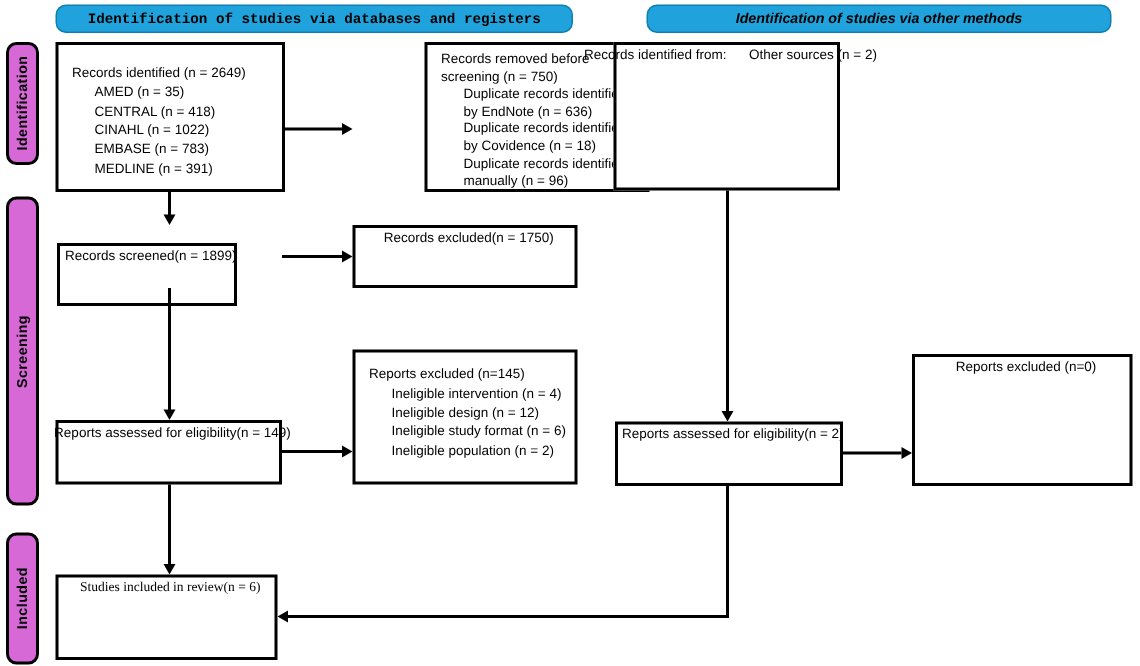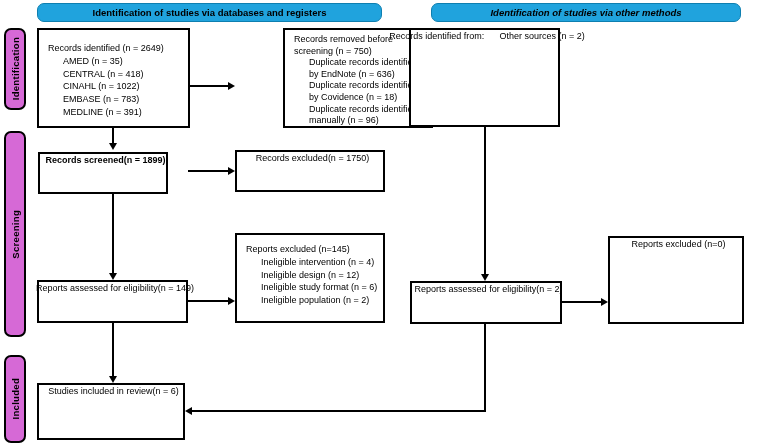--- a/index.html
+++ b/index.html
@@ -36,21 +36,21 @@
   .ah { position:absolute; width:0; height:0; }
   .ah-r { border-top:4px solid transparent; border-bottom:4px solid transparent; border-left:7px solid var(--line-color); }
   .ah-d { border-left:4px solid transparent; border-right:4px solid transparent; border-top:7px solid var(--line-color); }
   .ah-l { border-top:4px solid transparent; border-bottom:4px solid transparent; border-right:7px solid var(--line-color); }
 </style>
 </head>
 <body>
 
 <div class="canvas">
 
-  <div class="hdr" style="left:37px; top:3px; width:345px;">Identification of studies via databases and registers</div>
+  <div class="hdr" style="left:37px; top:3px; width:345px;font-family:Liberation Mono, monospace;">Identification of studies via databases and registers</div>
   <div class="hdr" style="left:431px; top:3px; width:310px;font-style:italic;">Identification of studies via other methods</div>
 
   <div class="sidebar" style="top:28px; height:82px;">
     <span>Identification</span>
   </div>
   <div class="sidebar" style="top:131px; height:206px;">
     <span>Screening</span>
   </div>
   <div class="sidebar" style="top:355px; height:88px;">
     <span>Included</span>
@@ -69,21 +69,21 @@
     <div class="pre">Records removed before
 screening (n = 750)</div>
     <div class="indent pre">Duplicate records identified
 by EndNote (n = 636)</div>
     <div class="indent pre">Duplicate records identified
 by Covidence (n = 18)</div>
     <div class="indent pre">Duplicate records identified
 manually (n = 96)</div>
   </div>
 
-  <div class="box center" style="left:38px; top:152px; width:130px; height:42px;font-weight:bold;">
+  <div class="box center" style="left:38px; top:162px; width:120px; height:42px;">
     <div class="nowrap">Records screened</div>
     <div class="nowrap">(n = 1899)</div>
   </div>
 
   <div class="box center" style="left:235px; top:150px; width:150px; height:42px;">
     <div class="nowrap">Records excluded</div>
     <div class="nowrap">(n = 1750)</div>
   </div>
 
   <div class="box center" style="left:37px; top:280px; width:151px; height:43px;">
@@ -92,36 +92,36 @@
   </div>
 
   <div class="box pad" style="left:235px; top:233px; width:150px; height:90px; padding-top:8px;">
     <div class="nowrap">Reports excluded (n=145)</div>
     <div class="indent nowrap">Ineligible intervention (n = 4)</div>
     <div class="indent nowrap">Ineligible design (n = 12)</div>
     <div class="indent nowrap">Ineligible study format (n = 6)</div>
     <div class="indent nowrap">Ineligible population (n = 2)</div>
   </div>
 
-  <div class="box center" style="left:37px; top:383px; width:148px; height:57px;">
+  <div class="box center" style="left:37px; top:383px; width:148px; height:57px;font-family:Liberation Serif, serif;">
     <div class="nowrap">Studies included in review</div>
     <div class="nowrap">(n = 6)</div>
   </div>
 
   <div class="box center" style="left:409px; top:28px; width:151px; height:99px;">
     <div class="nowrap">Records identified from:</div>
     <div class="indent nowrap">Other sources (n = 2)</div>
   </div>
 
   <div class="box center" style="left:410px; top:281px; width:152px; height:43px;">
     <div class="nowrap">Reports assessed for eligibility</div>
     <div class="nowrap">(n = 2)</div>
   </div>
 
-  <div class="box center" style="left:608px; top:236px; width:136px; height:88px;">
+  <div class="box center" style="left:608px; top:236px; width:147px; height:88px;">
     <div class="nowrap">Reports excluded (n=0)</div>
   </div>
 
   <div class="line" style="left:190px; top:85px; width:39px; height:1.5px;"></div>
   <div class="ah ah-r" style="left:228px; top:82px;"></div>
 
   <div class="line" style="left:112px; top:128px; width:1.5px; height:16px;"></div>
   <div class="ah ah-d" style="left:109px; top:143px;"></div>
 
   <div class="line" style="left:188px; top:170px; width:40px; height:1.5px;"></div>

